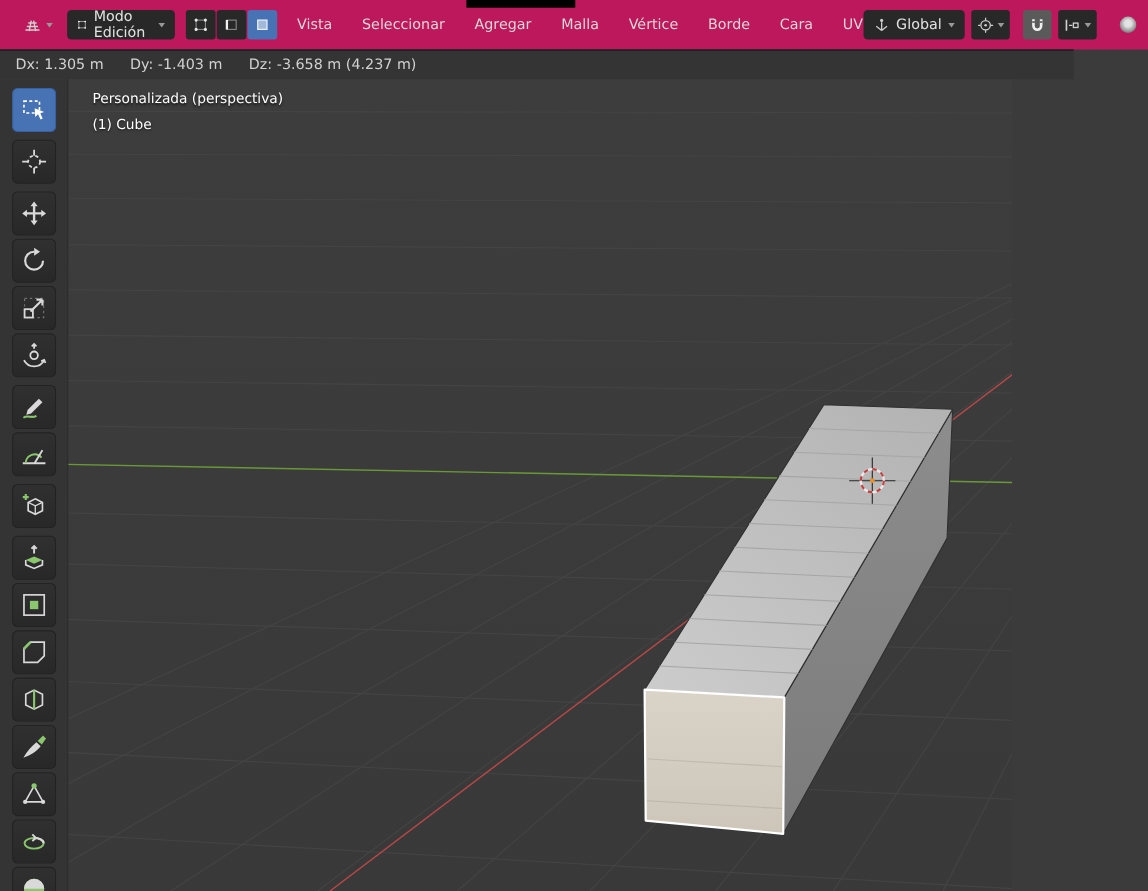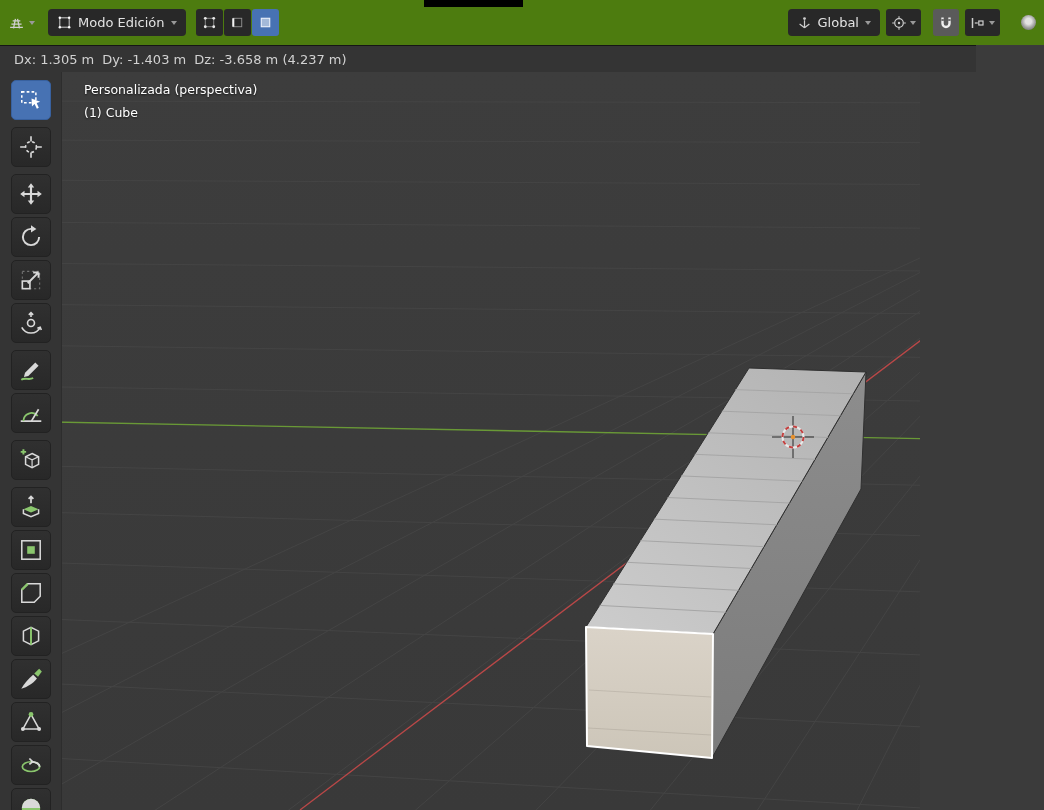--- a/index.html
+++ b/index.html
@@ -6,21 +6,21 @@
   html,body { margin:0; padding:0; }
   body {
     width:1044px; height:810px; position:relative; overflow:hidden;
     background:#3b3b3b; font-family:"DejaVu Sans", sans-serif;
     -webkit-font-smoothing:antialiased;
   }
 
   
   .header {
     position:absolute; left:0; top:0; width:1044px; height:45px;
-    background:#4d7c0f; display:flex; align-items:center; padding:0 3px;
+    background:#be185d; display:flex; align-items:center; padding:0 16px;
   }
   .hbtn { display:flex; align-items:center; gap:4px; padding:4px 5px; border-radius:4px; }
   .pill {
     display:flex; align-items:center; gap:6px; background:#282828;
     border-radius:4px; height:27px; padding:0 9px; color:#e2e2e2; font-size:13px;
   }
   .chev { width:0; height:0; border-left:3.5px solid transparent; border-right:3.5px solid transparent; border-top:4.5px solid #999; }
   .selgroup { display:flex; gap:1px; margin-left:10px; }
   .selbtn {
     width:27px; height:27px; background:#282828; border:none; border-radius:3px;
@@ -31,21 +31,21 @@
   .rcluster { margin-left:auto; display:flex; gap:6px; }
   .iconbtn { display:flex; align-items:center; gap:3px; background:#282828; border-radius:3px; height:27px; padding:0 5px; border:none; }
   .iconbtn.lit { background:#5a5a5a; }
   .iconbtn.bare { background:transparent; }
   .prop-circle { width:15px; height:15px; border-radius:50%;
     background:radial-gradient(circle at 50% 42%, #e2e2e2 0 26%, #9d9d9d 58%, #595959 100%); }
 
   
   .xbar {
     position:absolute; top:45px; left:0; width:976px; height:27px; background:#343434;
-    border-top:1px solid #161616; display:flex; align-items:center; gap:8px;
+    border-top:1px solid #161616; display:flex; align-items:center; gap:24px;
     padding-left:14px; font-size:13px; color:#d2d2d2; white-space:nowrap;
   }
 
   
   .main { position:absolute; top:72px; left:0; width:920px; height:738px; background:#3b3b3b; overflow:hidden; }
   svg.scene { position:absolute; left:0; top:0; display:block; }
   .vlabel { position:absolute; left:84px; color:#ffffff; font-size:12.5px; text-shadow:0 1px 2px rgba(0,0,0,.65); white-space:nowrap; }
   #vl1 { top:10px; } #vl2 { top:33px; }
 
   
@@ -106,20 +106,30 @@
         <path d="M3.5 3.5v9" stroke="#f2f2f2" stroke-width="2.2"></path>
       </svg>
     </button>
     <button class="selbtn active">
       <svg width="15" height="15" viewBox="0 0 16 16">
         <rect x="3.5" y="3.5" width="9" height="9" fill="rgba(255,255,255,.5)" stroke="#eaf0fb" stroke-width="1.2"></rect>
       </svg>
     </button>
   </div>
 
+  <nav class="menus">
+    <span>Vista</span>
+    <span>Seleccionar</span>
+    <span>Agregar</span>
+    <span>Malla</span>
+    <span>Vértice</span>
+    <span>Borde</span>
+    <span>Cara</span>
+    <span>UV</span>
+  </nav>
 
   <div class="rcluster">
     <div class="pill">
       <svg width="15" height="15" viewBox="0 0 16 16" stroke="#cfcfcf" fill="none" stroke-width="1.3">
         <path d="M8 13.5V5.5M8 13.5L2.8 9.5M8 13.5l5.2-4"></path>
           <circle cx="8" cy="3.8" r="1.5" fill="#cfcfcf" stroke="none"></circle>
       </svg>
       <span>Global</span>
       <span class="chev"></span>
     </div>

